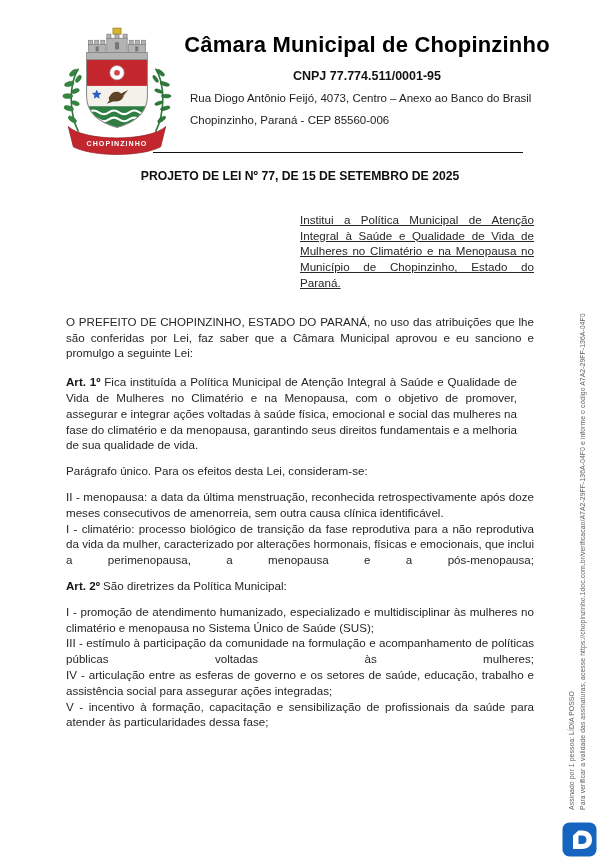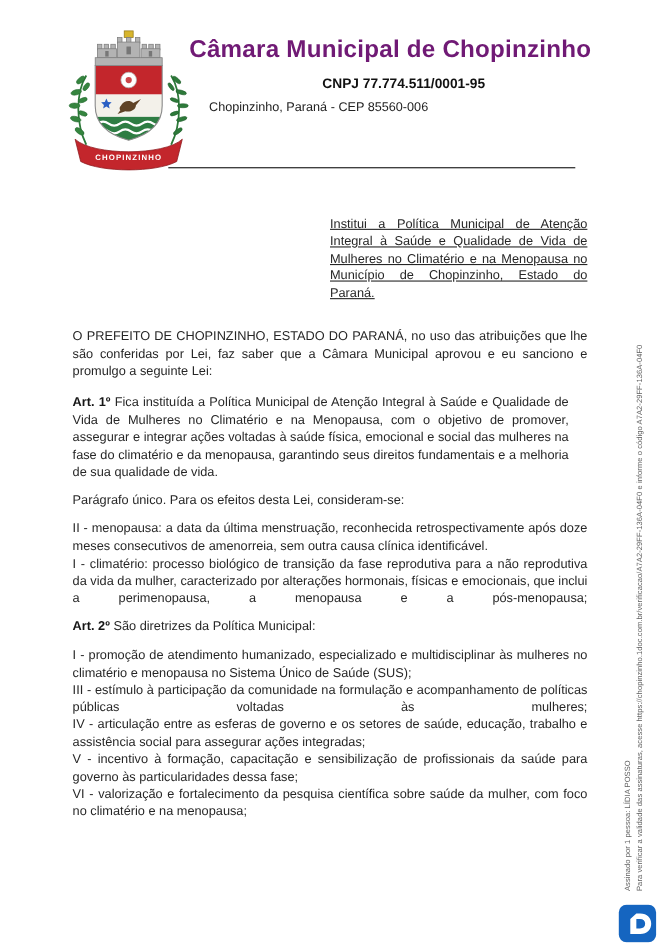--- a/index.html
+++ b/index.html
@@ -10,22 +10,22 @@
     background: #ffffff;
     overflow: hidden;
     font-family: "Liberation Sans", "DejaVu Sans", sans-serif;
     color: #2b2b2b;
   }
 
   
   .crest { position: absolute; left: 54px; top: 22px; width: 126px; height: 136px; }
   .lh-text { position: absolute; left: 172px; top: 32px; width: 390px; }
   .org-name {
-    margin: 0; font-size: 22px; font-weight: bold; color: #701a75;
-    letter-spacing: 0.2px; white-space: nowrap;
+    margin: 0; font-size: 22px; font-weight: bold; color: #000000;
+    text-align: center; letter-spacing: 0.2px; white-space: nowrap;
   }
   .org-cnpj { margin-top: 11px; font-size: 12.5px; font-weight: bold; text-align: center; color: #111; }
   .org-addr { margin-top: 9px; margin-left: 18px; font-size: 11.5px; line-height: 13px; color: #222; }
   .header-rule { position: absolute; left: 153px; top: 152px; width: 370px; border-top: 1.7px solid #121212; }
 
   
   .doc-body {
     position: absolute; left: 66px; top: 169px; width: 468px;
     font-size: 11.6px; line-height: 15.8px; text-align: justify; color: #262626;
   }
@@ -118,47 +118,48 @@
 
     <g>
       <path d="M14,103 C30,118 94,118 110,103 L105,123 C86,133 38,133 19,123 Z" fill="#c3262c" stroke="#8e1b20" stroke-width="0.7"></path>
       <text x="62" y="122" text-anchor="middle" font-size="7" font-weight="bold" fill="#ffffff" letter-spacing="1">CHOPINZINHO</text>
     </g>
   </svg>
 
   <div class="lh-text">
     <h1 class="org-name">Câmara Municipal de Chopinzinho</h1>
     <div class="org-cnpj">CNPJ 77.774.511/0001-95</div>
+    <div class="org-addr">Rua Diogo Antônio Feijó, 4073, Centro – Anexo ao Banco do Brasil</div>
     <div class="org-addr">Chopinzinho, Paraná - CEP 85560-006</div>
   </div>
   <div class="header-rule"></div>
 
   <main class="doc-body">
+    <h2 class="doc-title">PROJETO DE LEI Nº 77, DE 15 DE SETEMBRO DE 2025</h2>
 
     <p class="ementa">Institui a Política Municipal de Atenção Integral à Saúde e Qualidade de Vida de Mulheres no Climatério e na Menopausa no Município de Chopinzinho, Estado do Paraná.</p>
 
     <p class="preamble">O PREFEITO DE CHOPINZINHO, ESTADO DO PARANÁ, no uso das atribuições que lhe são conferidas por Lei, faz saber que a Câmara Municipal aprovou e eu sanciono e promulgo a seguinte Lei:</p>
 
     <p class="block"><strong>Art. 1º</strong><span> Fica instituída a Política Municipal de Atenção Integral à Saúde e Qualidade de Vida de Mulheres no Climatério e na Menopausa, com o objetivo de promover, assegurar e integrar ações voltadas à saúde física, emocional e social das mulheres na fase do climatério e da menopausa, garantindo seus direitos fundamentais e a melhoria de sua qualidade de vida.</span></p>
 
     <p class="block-sm">Parágrafo único. Para os efeitos desta Lei, consideram-se:</p>
 
     <div class="block-sm">
       <div class="clause">II - menopausa: a data da última menstruação, reconhecida retrospectivamente após doze meses consecutivos de amenorreia, sem outra causa clínica identificável.</div>
       <div class="clause force-just">I - climatério: processo biológico de transição da fase reprodutiva para a não reprodutiva da vida da mulher, caracterizado por alterações hormonais, físicas e emocionais, que inclui a perimenopausa, a menopausa e a pós-menopausa;</div>
     </div>
 
     <p class="block-sm"><strong>Art. 2º</strong><span> São diretrizes da Política Municipal:</span></p>
 
     <div class="block-sm">
       <div class="clause">I - promoção de atendimento humanizado, especializado e multidisciplinar às mulheres no climatério e menopausa no Sistema Único de Saúde (SUS);</div>
       <div class="clause force-just">III - estímulo à participação da comunidade na formulação e acompanhamento de políticas públicas voltadas às mulheres;</div>
       <div class="clause">IV - articulação entre as esferas de governo e os setores de saúde, educação, trabalho e assistência social para assegurar ações integradas;</div>
-      <div class="clause">V - incentivo à formação, capacitação e sensibilização de profissionais da saúde para governo às particularidades dessa fase;</div>
-      <div class="clause">VI - valorização e fortalecimento da pesquisa científica sobre saúde da mulher, com foco no climatério e na menopausa;</div>
+      <div class="clause">V - incentivo à formação, capacitação e sensibilização de profissionais da saúde para atender às particularidades dessa fase;</div>
     </div>
   </main>
 
   <div class="sig-line sig-1">Assinado por 1 pessoa: LÍDIA POSSO</div>
   <div class="sig-line sig-2">Para verificar a validade das assinaturas, acesse https://chopinzinho.1doc.com.br/verificacao/A7A2-29FF-136A-04F0 e informe o código A7A2-29FF-136A-04F0</div>
 
   <svg class="onedoc" viewBox="0 0 35 35" aria-hidden="true">
     <rect x="0.5" y="0.5" width="34" height="34" rx="7" fill="#1565c0"></rect>
     <path fill="#ffffff" fill-rule="evenodd" d="M11,13.5 L16.5,8.5 H20 C26.5,8.5 30,12.5 30,17.75 C30,23 26.5,27 20,27 H11 Z
          M16.5,13.5 V22 H19.8 C22.8,22 24.5,20.5 24.5,17.75 C24.5,15 22.8,13.5 19.8,13.5 Z"></path>

